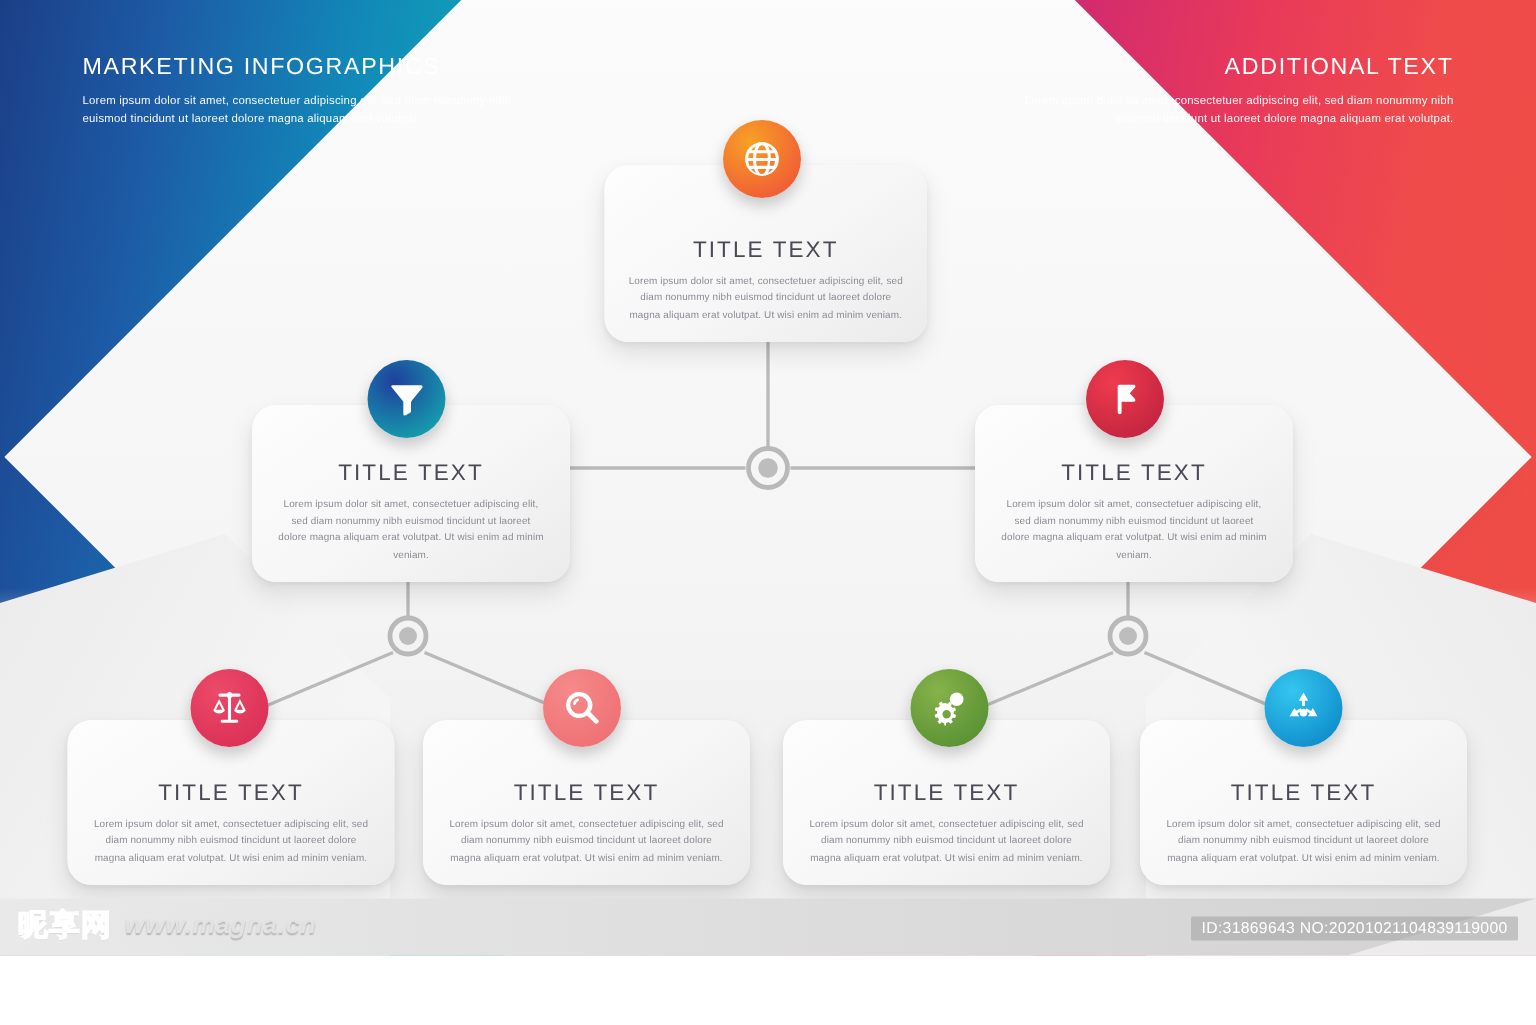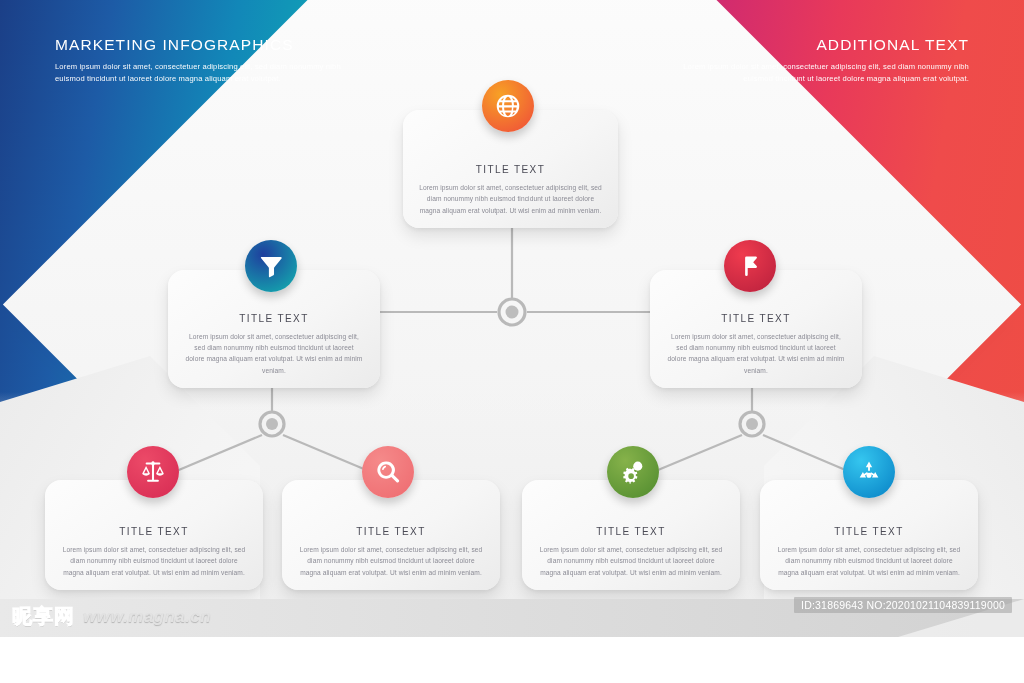--- a/index.html
+++ b/index.html
@@ -77,21 +77,21 @@
     position:absolute;
     border-radius:16px;
     background:linear-gradient(145deg,#fdfdfd 0%,#f6f6f6 55%,#ebebeb 100%);
     box-shadow:0 8px 16px rgba(0,0,0,0.10),
                0 2px 4px rgba(0,0,0,0.06);
     box-sizing:border-box;
     padding:10px 16px 12px;
     display:flex;flex-direction:column;align-items:center;justify-content:flex-end;
   }
   .card-title{
-    font-size:10px;letter-spacing:1.4px;color:#4a4a55;
+    font-size:15px;letter-spacing:1.4px;color:#4a4a55;
     margin:0 0 7px 0;font-weight:400;text-align:center;white-space:nowrap;
   }
   .card-body{
     font-size:6.6px;line-height:1.72;color:#8b8b95;
     text-align:center;margin:0;letter-spacing:.1px;
   }
 
   
   .card-top   {left:403px;top:110px;width:215px;height:118px;}
   .card-left  {left:168px;top:270px;width:212px;height:118px;}
@@ -134,21 +134,21 @@
     font-family:"DejaVu Sans",sans-serif;
     font-size:20px;font-weight:bold;color:#cfcfcf;
     -webkit-text-stroke:1px #ffffff;letter-spacing:1px;
     text-shadow:0 1px 0 #bbb;
   }
   .wm-url{
     font-size:17px;font-style:italic;font-weight:bold;color:#e2e2e2;
     text-shadow:0 1px 1px #b5b5b5;letter-spacing:.4px;
   }
   .idbadge{
-    position:absolute;right:12px;bottom:24px;
+    position:absolute;right:12px;bottom:10px;
     background:rgba(160,160,160,.55);color:#ffffff;
     font-size:10.5px;padding:2px 7px;letter-spacing:.2px;
     border-radius:1px;
   }
 </style>
 </head>
 <body>
 
 <div class="stage">
 

